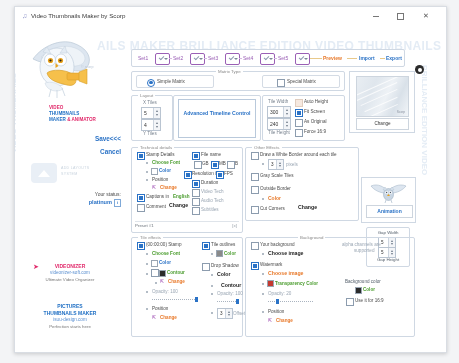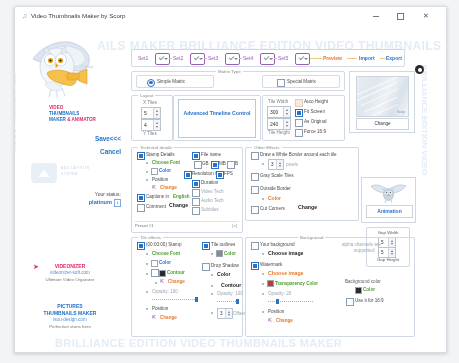--- a/index.html
+++ b/index.html
@@ -198,21 +198,20 @@
     <div class="tb-icon">♫</div>
     <div class="tb-title">Video Thumbnails Maker by Scorp</div>
     <div class="tb-btn tb-min"><span class="ln"></span></div>
     <div class="tb-btn tb-max"><span class="sq"></span></div>
     <div class="tb-btn tb-close">✕</div>
   </div>
 
   <div class="client">
 
     <div class="ghost ghost-top">AILS MAKER BRILLIANCE EDITION VIDEO THUMBNAILS M</div>
-    <div class="ghost ghost-bottom">BRILLIANCE EDITION VIDEO THUMBNAILS MAKER</div>
     <div class="ghost ghost-vert-l">VIDEO THUMBNAILS</div>
     <div class="ghost ghost-vert-r">BRILLIANCE EDITION VIDEO</div>
 
     <div class="sidebar">
 
       <div class="owl">
         <svg viewBox="0 0 80 72" width="80" height="72">
           <g>
             <path d="M6 26 C16 12, 34 6, 46 10 C58 14, 64 22, 62 30 C60 38, 50 40, 42 36 C34 32, 18 32, 6 26 Z" fill="#dde6f0" stroke="#b9c7d6" stroke-width="0.7"></path>
             <path d="M14 24 C24 14, 38 11, 48 15 C56 18, 60 24, 57 29 C54 34, 44 34, 37 31 C28 27, 20 27, 14 24 Z" fill="#eef3f8" stroke="#c8d4e0" stroke-width="0.5"></path>

